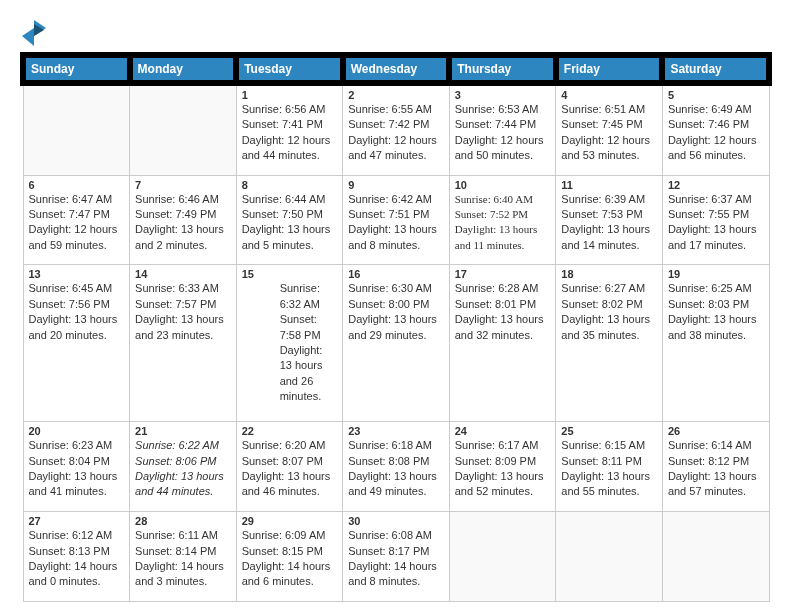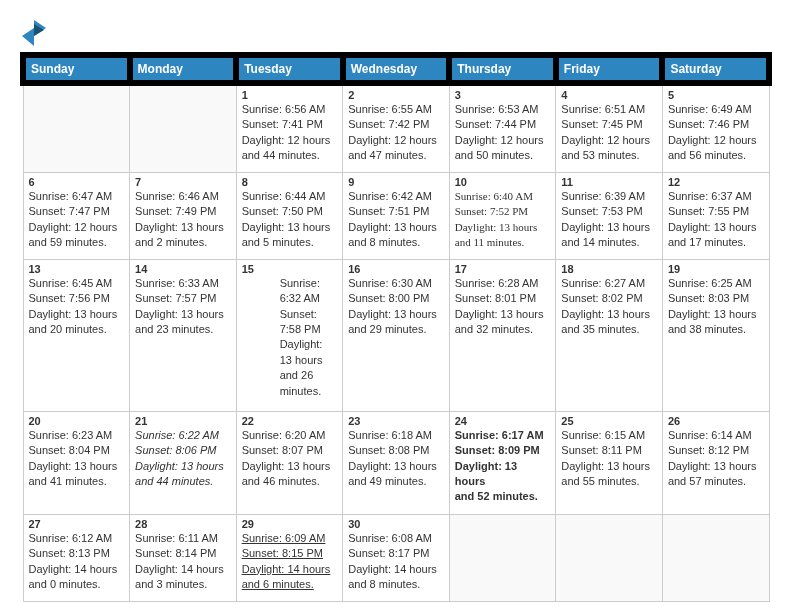--- a/index.html
+++ b/index.html
@@ -305,21 +305,21 @@
           </td>
           <td>
             <span class="day-num">23</span>
             <div class="day-detail" style="white-space: pre-line;">Sunrise: 6:18 AM
 Sunset: 8:08 PM
 Daylight: 13 hours
 and 49 minutes.</div>
           </td>
           <td>
             <span class="day-num">24</span>
-            <div class="day-detail" style="white-space: pre-line; font-weight: bold;">Sunrise: 6:17 AM
+            <div class="day-detail" style="white-space: pre-line;">Sunrise: 6:17 AM
 Sunset: 8:09 PM
 Daylight: 13 hours
 and 52 minutes.</div>
           </td>
           <td>
             <span class="day-num">25</span>
             <div class="day-detail" style="white-space: pre-line;">Sunrise: 6:15 AM
 Sunset: 8:11 PM
 Daylight: 13 hours
 and 55 minutes.</div>
@@ -342,21 +342,21 @@
           </td>
           <td>
             <span class="day-num">28</span>
             <div class="day-detail" style="white-space: pre-line;">Sunrise: 6:11 AM
 Sunset: 8:14 PM
 Daylight: 14 hours
 and 3 minutes.</div>
           </td>
           <td>
             <span class="day-num">29</span>
-            <div class="day-detail" style="white-space: pre-line; text-decoration: underline;">Sunrise: 6:09 AM
+            <div class="day-detail" style="white-space: pre-line;">Sunrise: 6:09 AM
 Sunset: 8:15 PM
 Daylight: 14 hours
 and 6 minutes.</div>
           </td>
           <td>
             <span class="day-num">30</span>
             <div class="day-detail" style="white-space: pre-line;">Sunrise: 6:08 AM
 Sunset: 8:17 PM
 Daylight: 14 hours
 and 8 minutes.</div>

